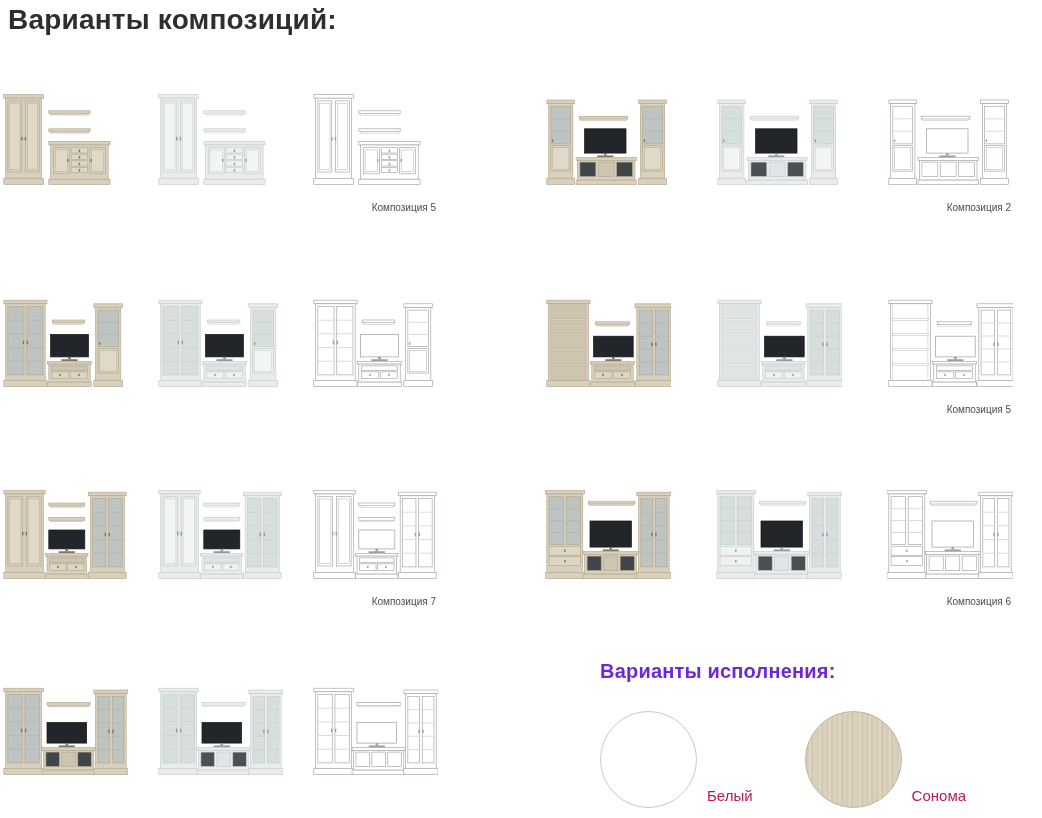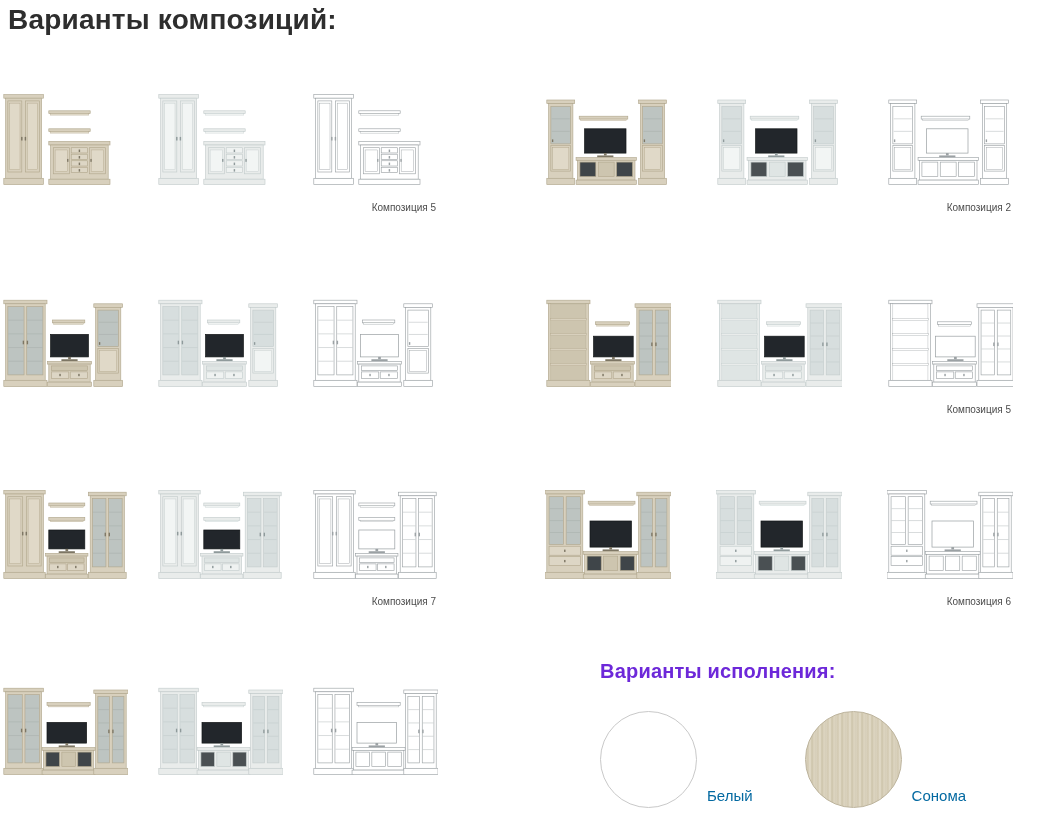--- a/index.html
+++ b/index.html
@@ -31,21 +31,21 @@
   .circle{
     width:97px;height:97px;border-radius:50%;box-sizing:border-box;flex:0 0 auto;
   }
   .circle.white-finish{background:#ffffff;border:1px solid #c9c9c9;}
   .circle.sonoma-finish{
     border:1px solid #bdb49d;
     background:repeating-linear-gradient(90deg,
       #dbd3bf 0px,#d2c9b1 2px,#e4ddcc 4px,#ccc3a9 6px,#ddd5c1 8px,#d5cdb8 10px);
   }
   .swatch-label{
-    margin-left:10px;margin-bottom:4px;font-size:15px;color:#0369a1;white-space:nowrap;
+    margin-left:10px;margin-bottom:4px;font-size:15px;color:#be185d;white-space:nowrap;
   }
 </style>
 </head>
 <body>
 
 <h1 class="page-title">Варианты композиций:</h1>
 
 <figure class="comp-group" style="left:2px;top:78px;width:436px">
   <div class="variants">
       <svg viewBox="0 0 140 120" width="126" height="108">

